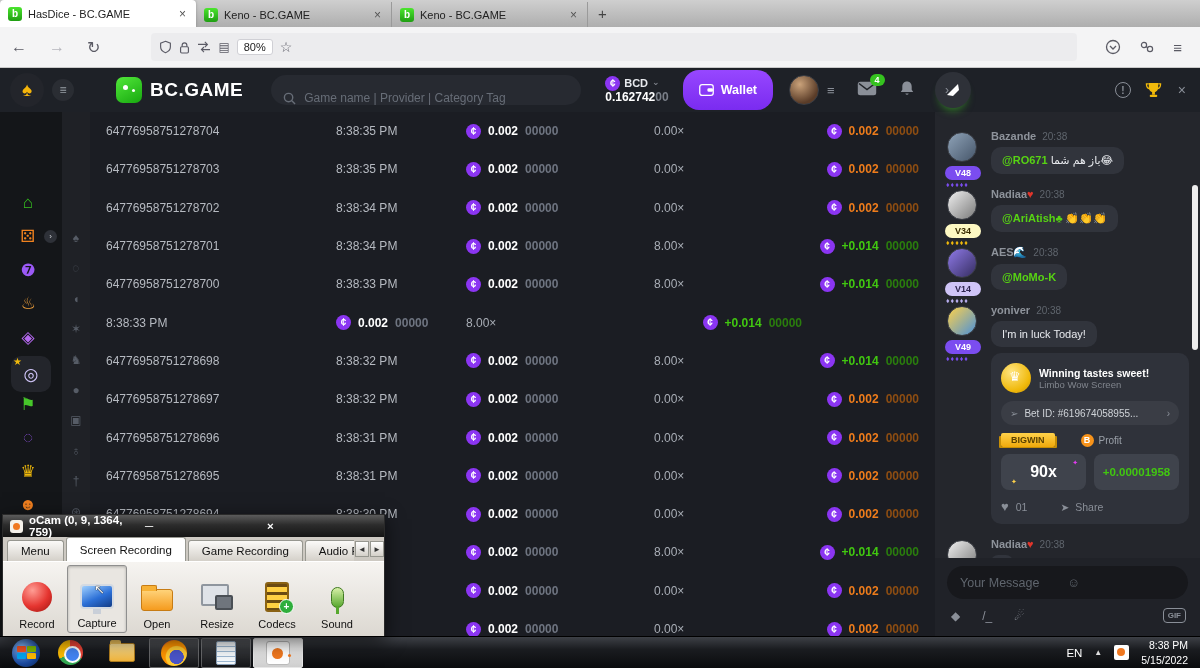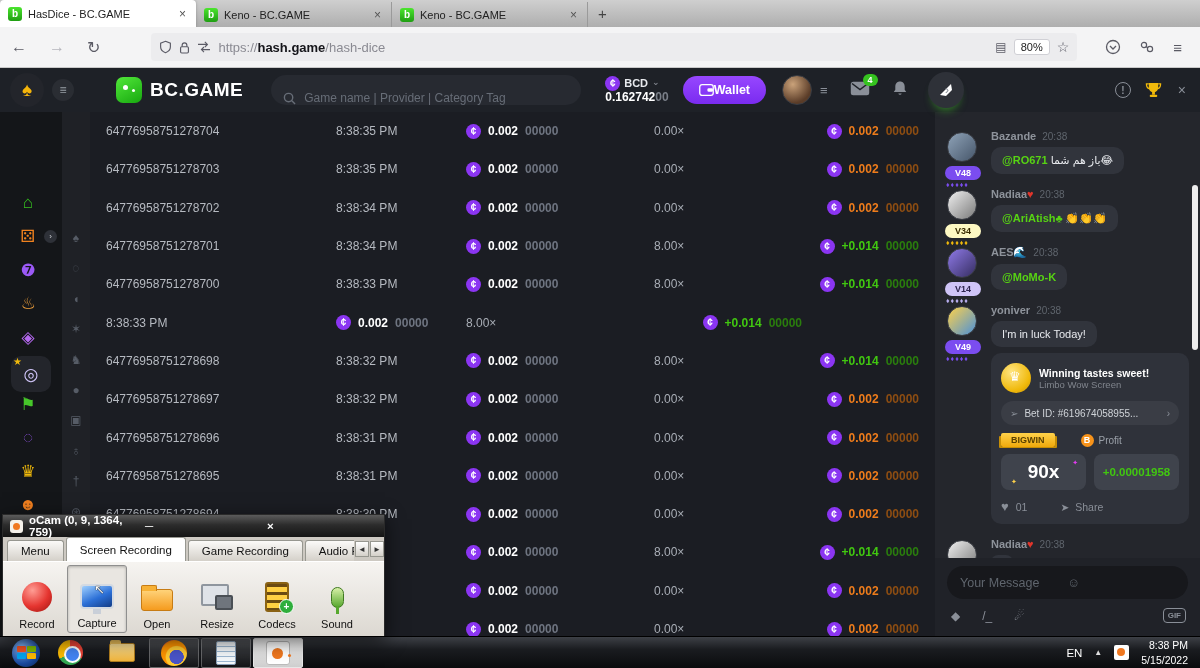--- a/index.html
+++ b/index.html
@@ -49,22 +49,22 @@
   #searchpill { width:310px; height:30px; border-radius:16px; background:#272a31; margin-left:28px;
     display:flex; align-items:flex-end; padding:0 12px; gap:8px; }
   #searchpill span { color:#676d77; font-size:12px; white-space:nowrap; overflow:hidden;}
   #balance { margin-left:24px; line-height:1.1; }
   .balrow1 { display:flex; align-items:center; gap:4px; font-size:11px; font-weight:bold; color:#e8eaee; }
   .coin { width:15px; height:15px; border-radius:50%; background:#8b35f2; color:#fff; font-size:10px;
     font-weight:bold; display:flex; align-items:center; justify-content:center; flex:none; }
   .chev { color:#80858d; font-size:9px; }
   .balrow2 { font-size:12px; font-weight:bold; color:#fff; }
   .balrow2 i { font-style:normal; color:#7a7f88; }
-  #walletbtn { margin-left:14px; height:28px; border-radius:16px; background:linear-gradient(#9747ff,#7a2bf0);
-    color:#fff; font-size:12.5px; font-weight:bold; display:flex; align-items:center; padding:0 16px; }
+  #walletbtn { margin-left:14px; height:40px; border-radius:16px; background:linear-gradient(#9747ff,#7a2bf0);
+    color:#fff; font-size:12.5px; font-weight:bold; display:flex; align-items:center; gap:7px; padding:0 16px; }
   #avatar { width:30px; height:30px; border-radius:50%; margin-left:16px;
     background:radial-gradient(circle at 35% 30%,#caa27a,#5a3c28 70%); border:1px solid #3a3d44; }
   .avmenu { color:#8a8f98; font-size:13px; margin-left:8px; }
   .hicon { position:relative; margin-left:22px; color:#8a8f98; }
   .badge4 { position:absolute; top:-7px; right:-8px; background:#35c31f; color:#fff; font-size:9px;
     font-weight:bold; border-radius:8px; padding:1px 5px; }
   #announce { width:36px; height:36px; border-radius:50%; background:#2e3138; margin-left:20px;
     display:flex; align-items:center; justify-content:center;
     box-shadow:0 7px 9px -5px rgba(70,210,40,.55); }
 
@@ -133,21 +133,21 @@
   .wc-bet .arr { margin-left:auto; color:#8a8f98; }
   .wc-mid { display:flex; align-items:center; margin-top:8px; }
   .ribbon { background:linear-gradient(#ffd24a,#f0a90b); color:#5a4100; font-size:9px; font-weight:bold;
     padding:2px 10px; border-radius:2px; box-shadow:-3px 2px 0 -1px #c68e06,3px 2px 0 -1px #c68e06; }
   .profitlbl { display:flex; align-items:center; gap:5px; font-size:10px; color:#9aa0a8; margin-left:26px; }
   .btc { width:13px; height:13px; border-radius:50%; background:#f7931a; color:#fff; font-size:9px;
     font-weight:bold; display:flex; align-items:center; justify-content:center; }
   .wc-vals { display:flex; gap:8px; margin-top:7px; }
   .valbox { background:#3f434c; border-radius:8px; height:36px; flex:1; display:flex; align-items:center;
     justify-content:center; position:relative; }
-  .mult90 { color:#fff; font-size:19px; font-weight:bold; }
+  .mult90 { color:#fff; font-size:16px; font-weight:bold; }
   .profitval { color:#41c710; font-size:11.5px; font-weight:bold; }
   .sp1 { position:absolute; right:8px; top:5px; color:#e23cf0; font-size:7px; }
   .sp2 { position:absolute; left:10px; bottom:4px; color:#ffd24a; font-size:7px; }
   .wc-foot { display:flex; align-items:center; gap:7px; margin-top:9px; color:#8a8f98; font-size:10.5px; }
   .wc-foot .share { margin-left:26px; display:flex; gap:6px; align-items:center; }
 
   #chatfoot { position:absolute; left:0; bottom:0; width:265px; height:78px; background:#202228; }
   #msginput { position:absolute; left:12px; top:8px; width:241px; height:33px; border-radius:17px;
     background:#17181c; display:flex; align-items:center; padding:0 13px; }
   #msginput span { color:#5f656d; font-size:12.5px; flex:1; }
@@ -282,21 +282,20 @@
       <svg width="13" height="14" viewBox="0 0 16 16">
           <path d="M8 1l6 2.2V8c0 3.8-2.8 5.8-6 7-3.2-1.2-6-3.2-6-7V3.2z" fill="none" stroke="#5b5b66" stroke-width="1.4"></path>
         </svg>
       <svg width="11" height="13" viewBox="0 0 14 16">
           <rect x="2" y="7" width="10" height="8" rx="1.5" fill="none" stroke="#5b5b66" stroke-width="1.5"></rect>
           <path d="M4 7V5a3 3 0 016 0v2" fill="none" stroke="#5b5b66" stroke-width="1.5"></path>
         </svg>
       <svg width="14" height="12" viewBox="0 0 16 14">
           <path d="M1 4h10M9 1l3 3-3 3M15 10H5m3-3l-3 3 3 3" fill="none" stroke="#5b5b66" stroke-width="1.3"></path>
         </svg>
-      <span class="urltext"><span>https://</span><b>hash.game</b><span>/hash-dice</span></span>
       <span style="color:#5b5b66;font-size:12px;">▤</span>
       <span class="zoombadge">80%</span>
       <span style="color:#5b5b66;font-size:14px;">☆</span>
     </div>
     <div class="chromeicons">
       <svg width="16" height="16" viewBox="0 0 16 16">
           <circle cx="8" cy="8" r="6.5" fill="none" stroke="#5a5a64" stroke-width="1.3"></circle>
           <path d="M5 7l3 3 3-3" fill="none" stroke="#5a5a64" stroke-width="1.3"></path>
         </svg>
       <svg width="16" height="16" viewBox="0 0 16 16">

